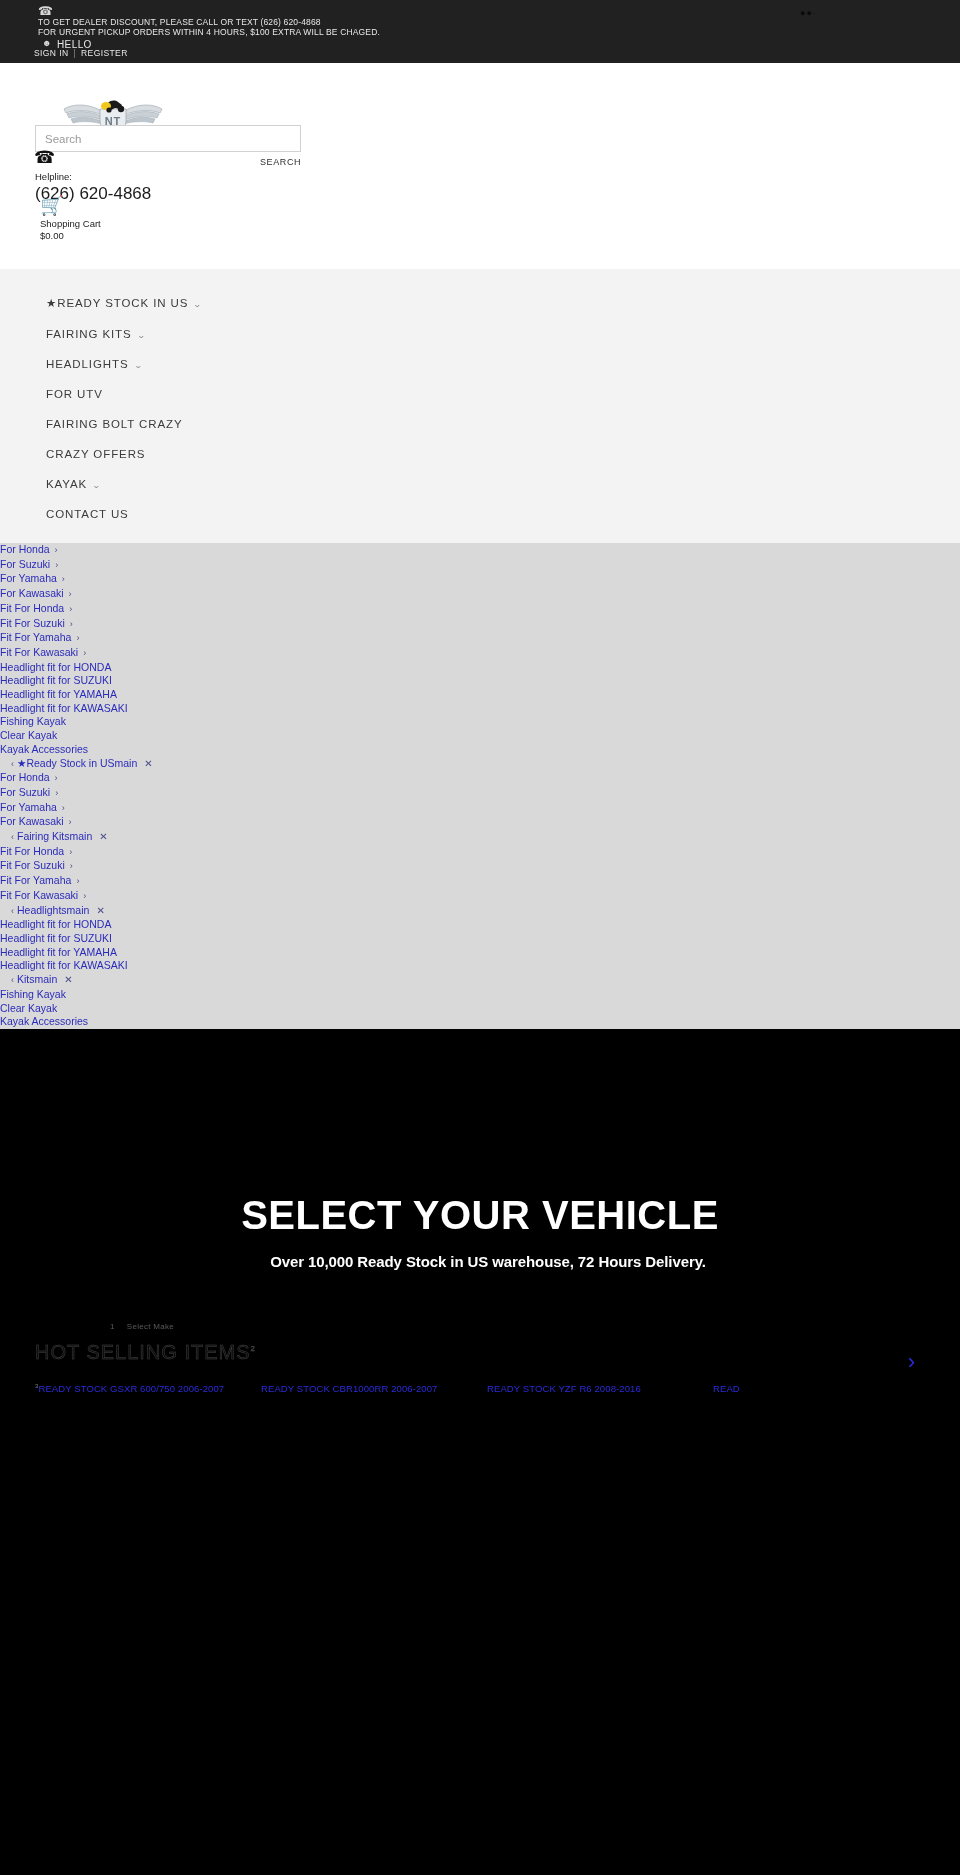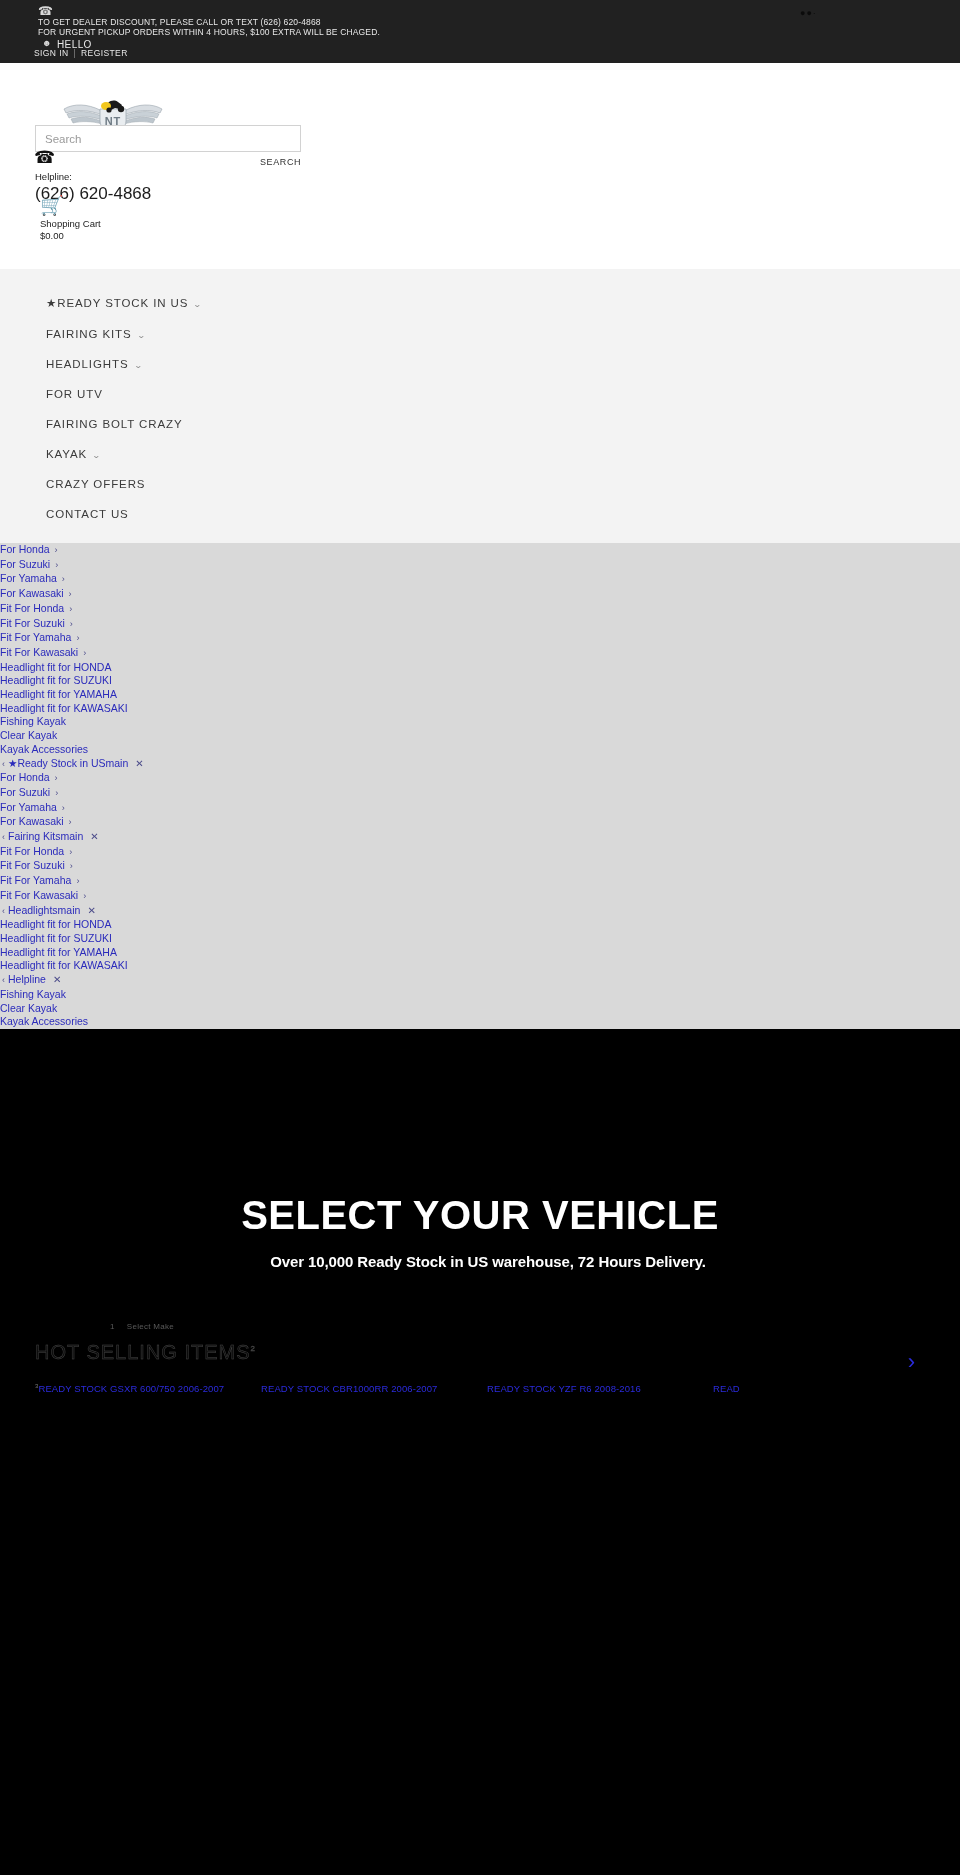--- a/index.html
+++ b/index.html
@@ -178,21 +178,21 @@
     white-space: nowrap;
     font-family: "Liberation Sans", sans-serif;
   }
   .ll-row a { color:#2b2bbb; text-decoration: none; }
   .ll-row .arrow {
     color: #4b4b8a;
     font-size: 9px;
     padding-left: 5px;
   }
   .ll-head {
-    padding-left: 2px;
+    padding-left: 11px;
   }
   .ll-head .lt { color:#4b4b8a; font-size: 9px; padding-right:3px; }
   .ll-head .x  { color:#4b4b8a; font-size: 10px; padding-left:7px; }
 
   
   .hero {
     background: #000;
     height: 890px;
     position: relative;
     color: #fff;
@@ -313,22 +313,22 @@
   <div class="cart-label">Shopping Cart</div>
   <div class="cart-total">$0.00</div>
 </div>
 
 <nav class="mainnav" id="mainnav">
     <div class="nav-item"><span>★READY STOCK IN US</span><span class="nav-caret">⌄</span></div>
     <div class="nav-item"><span>FAIRING KITS</span><span class="nav-caret">⌄</span></div>
     <div class="nav-item"><span>HEADLIGHTS</span><span class="nav-caret">⌄</span></div>
     <div class="nav-item"><span>FOR UTV</span></div>
     <div class="nav-item"><span>FAIRING BOLT CRAZY</span></div>
+    <div class="nav-item"><span>CRAZY OFFERS</span></div>
     <div class="nav-item"><span>KAYAK</span><span class="nav-caret">⌄</span></div>
-    <div class="nav-item"><span>CRAZY OFFERS</span></div>
     <div class="nav-item"><span>CONTACT US</span></div>
   </nav>
 
 <div class="linklist" id="linklist">
     <div class="ll-row"><a href="#">For Honda</a><span class="arrow">›</span></div>
     <div class="ll-row"><a href="#">For Suzuki</a><span class="arrow">›</span></div>
     <div class="ll-row"><a href="#">For Yamaha</a><span class="arrow">›</span></div>
     <div class="ll-row"><a href="#">For Kawasaki</a><span class="arrow">›</span></div>
     <div class="ll-row"><a href="#">Fit For Honda</a><span class="arrow">›</span></div>
     <div class="ll-row"><a href="#">Fit For Suzuki</a><span class="arrow">›</span></div>
@@ -349,21 +349,21 @@
     <div class="ll-row ll-head"><span class="lt">‹</span><span>Fairing Kitsmain</span><span class="x">✕</span></div>
     <div class="ll-row"><a href="#">Fit For Honda</a><span class="arrow">›</span></div>
     <div class="ll-row"><a href="#">Fit For Suzuki</a><span class="arrow">›</span></div>
     <div class="ll-row"><a href="#">Fit For Yamaha</a><span class="arrow">›</span></div>
     <div class="ll-row"><a href="#">Fit For Kawasaki</a><span class="arrow">›</span></div>
     <div class="ll-row ll-head"><span class="lt">‹</span><span>Headlightsmain</span><span class="x">✕</span></div>
     <div class="ll-row"><a href="#">Headlight fit for HONDA</a></div>
     <div class="ll-row"><a href="#">Headlight fit for SUZUKI</a></div>
     <div class="ll-row"><a href="#">Headlight fit for YAMAHA</a></div>
     <div class="ll-row"><a href="#">Headlight fit for KAWASAKI</a></div>
-    <div class="ll-row ll-head"><span class="lt">‹</span><span>Helpline</span><span class="x">✕</span></div>
+    <div class="ll-row ll-head"><span class="lt">‹</span><span>Kitsmain</span><span class="x">✕</span></div>
     <div class="ll-row"><a href="#">Fishing Kayak</a></div>
     <div class="ll-row"><a href="#">Clear Kayak</a></div>
     <div class="ll-row"><a href="#">Kayak Accessories</a></div>
   </div>
 
 <div class="hero">
   <div class="hero-title">SELECT YOUR VEHICLE</div>
   <div class="hero-sub">Over 10,000 Ready Stock in US warehouse, 72 Hours Delivery.</div>
 
   <div class="selector-row">

